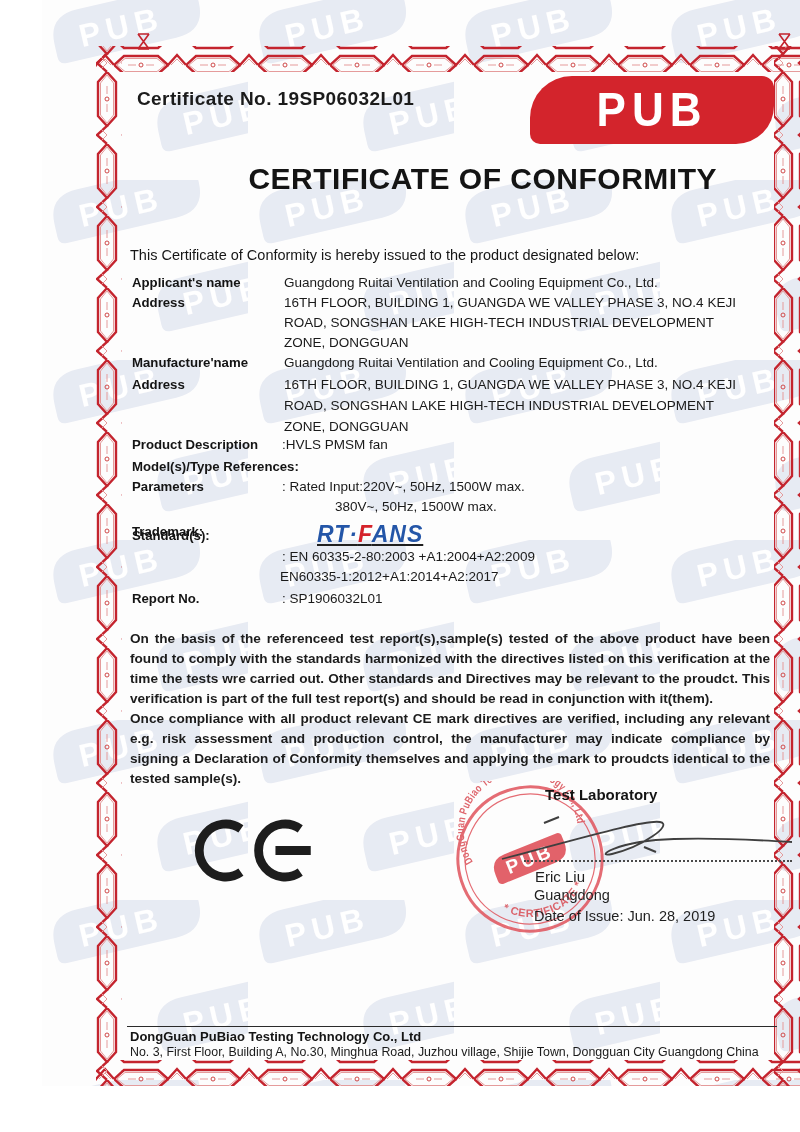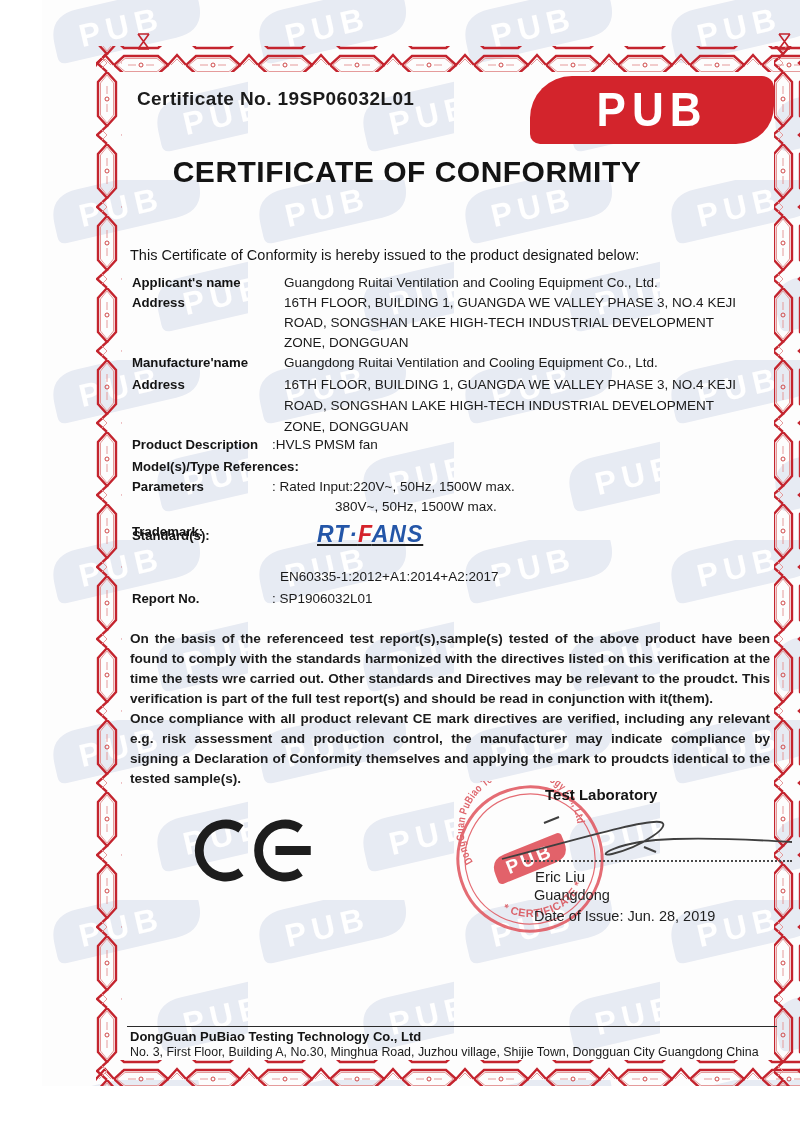--- a/index.html
+++ b/index.html
@@ -4,28 +4,28 @@
 <style>
   html,body{margin:0;padding:0;background:#ffffff;}
   #page{position:relative;width:800px;height:1086px;background:#fdfdfd;overflow:hidden;
         font-family:"Liberation Sans","DejaVu Sans",sans-serif;color:#1f1f1f;margin-left:42px;}
   .layer{position:absolute;left:0;top:0;}
   
   .cert-no{position:absolute;left:95px;top:88px;font-size:19px;font-weight:bold;letter-spacing:.4px;color:#1b1b1b;z-index:2;}
   .pub-logo{position:absolute;left:488px;top:76px;width:244px;height:68px;background:#d3242c;
             border-radius:42px 12px 38px 10px;display:flex;align-items:center;justify-content:center;z-index:2;}
   .pub-logo span{color:#fff;font-size:44px;font-weight:bold;letter-spacing:6px;transform:scaleY(1.08);}
-  .title{position:absolute;left:55px;width:620px;top:155px;margin:0;text-align:center;
+  .title{position:absolute;left:55px;width:620px;top:162px;margin:0;text-align:right;
          font-size:30px;font-weight:bold;letter-spacing:.5px;color:#141414;z-index:2;}
   .subtitle{position:absolute;left:55px;width:620px;top:196px;margin:0;text-align:center;
             font-size:22px;font-weight:bold;color:#141414;z-index:2;}
   .intro{position:absolute;left:88px;top:247px;font-size:14.5px;color:#161616;z-index:2;}
   .lab{position:absolute;left:90px;font-size:13.2px;font-weight:bold;white-space:nowrap;color:#141414;z-index:2;}
   .val{position:absolute;left:242px;font-size:13.5px;white-space:nowrap;color:#1a1a1a;z-index:2;}
-  .valc{left:230px;}
+  .valc{left:240px;}
   .trademark-logo{position:absolute;left:275px;top:521px;font-size:23px;font-weight:bold;font-style:italic;
                   letter-spacing:1px;z-index:2;white-space:nowrap;text-decoration:underline;}
   .tm-blue{color:#2456a8;} .tm-red{color:#d5232b;}
   .paras{position:absolute;left:88px;top:629px;width:640px;font-size:13.6px;line-height:20px;
          text-align:justify;color:#1c1c1c;z-index:2;font-weight:bold;}
   .paras p{margin:0;}
   .testlab{position:absolute;left:503px;top:786px;font-size:15px;font-weight:bold;color:#141414;z-index:5;}
   .sig-name{position:absolute;left:493px;top:868px;font-size:15px;z-index:5;}
   .sig-role{position:absolute;left:492px;top:887px;font-size:14.5px;z-index:5;}
   .sig-date{position:absolute;left:492px;top:908px;font-size:14.5px;z-index:5;}
@@ -111,20 +111,21 @@
   <div class="val" style="top:295px">16TH FLOOR, BUILDING 1, GUANGDA WE VALLEY PHASE 3, NO.4 KEJI</div>
   <div class="val" style="top:315px">ROAD, SONGSHAN LAKE HIGH-TECH INDUSTRIAL DEVELOPMENT</div>
   <div class="val" style="top:335px">ZONE, DONGGUAN</div>
   <div class="val" style="top:355px">Guangdong Ruitai Ventilation and Cooling Equipment Co., Ltd.</div>
   <div class="val" style="top:377px">16TH FLOOR, BUILDING 1, GUANGDA WE VALLEY PHASE 3, NO.4 KEJI</div>
   <div class="val" style="top:398px">ROAD, SONGSHAN LAKE HIGH-TECH INDUSTRIAL DEVELOPMENT</div>
   <div class="val" style="top:419px">ZONE, DONGGUAN</div>
   <div class="val valc" style="top:437px">:HVLS PMSM fan</div>
   <div class="val valc" style="top:479px">: Rated Input:220V~, 50Hz, 1500W max.</div>
   <div class="val" style="left:293px;top:499px">380V~, 50Hz, 1500W max.</div>
+  <div class="val valc" style="top:549px">: EN 60335-2-80:2003 +A1:2004+A2:2009</div>
   <div class="val" style="left:238px;top:569px">EN60335-1:2012+A1:2014+A2:2017</div>
   <div class="val valc" style="top:591px">: SP1906032L01</div>
 
   <div class="trademark-logo">
     <span class="tm-blue">RT·</span><span class="tm-red">F</span><span class="tm-blue">ANS</span>
   </div>
 
   <div class="paras">
     <p>On the basis of the referenceed test report(s),sample(s) tested of the above product have been found to comply with the standards harmonized with the directives listed on this verification at the time the tests wre carried out. Other standards and Directives may be relevant to the proudct. This verification is part of the full test report(s) and should be read in conjunction with it(them).</p>
     <p>Once compliance with all product relevant CE mark directives are verified, including any relevant e.g. risk assessment and production control, the manufacturer may indicate compliance by signing a Declaration of Conformity themselves and applying the mark to proudcts identical to the tested sample(s).</p>

